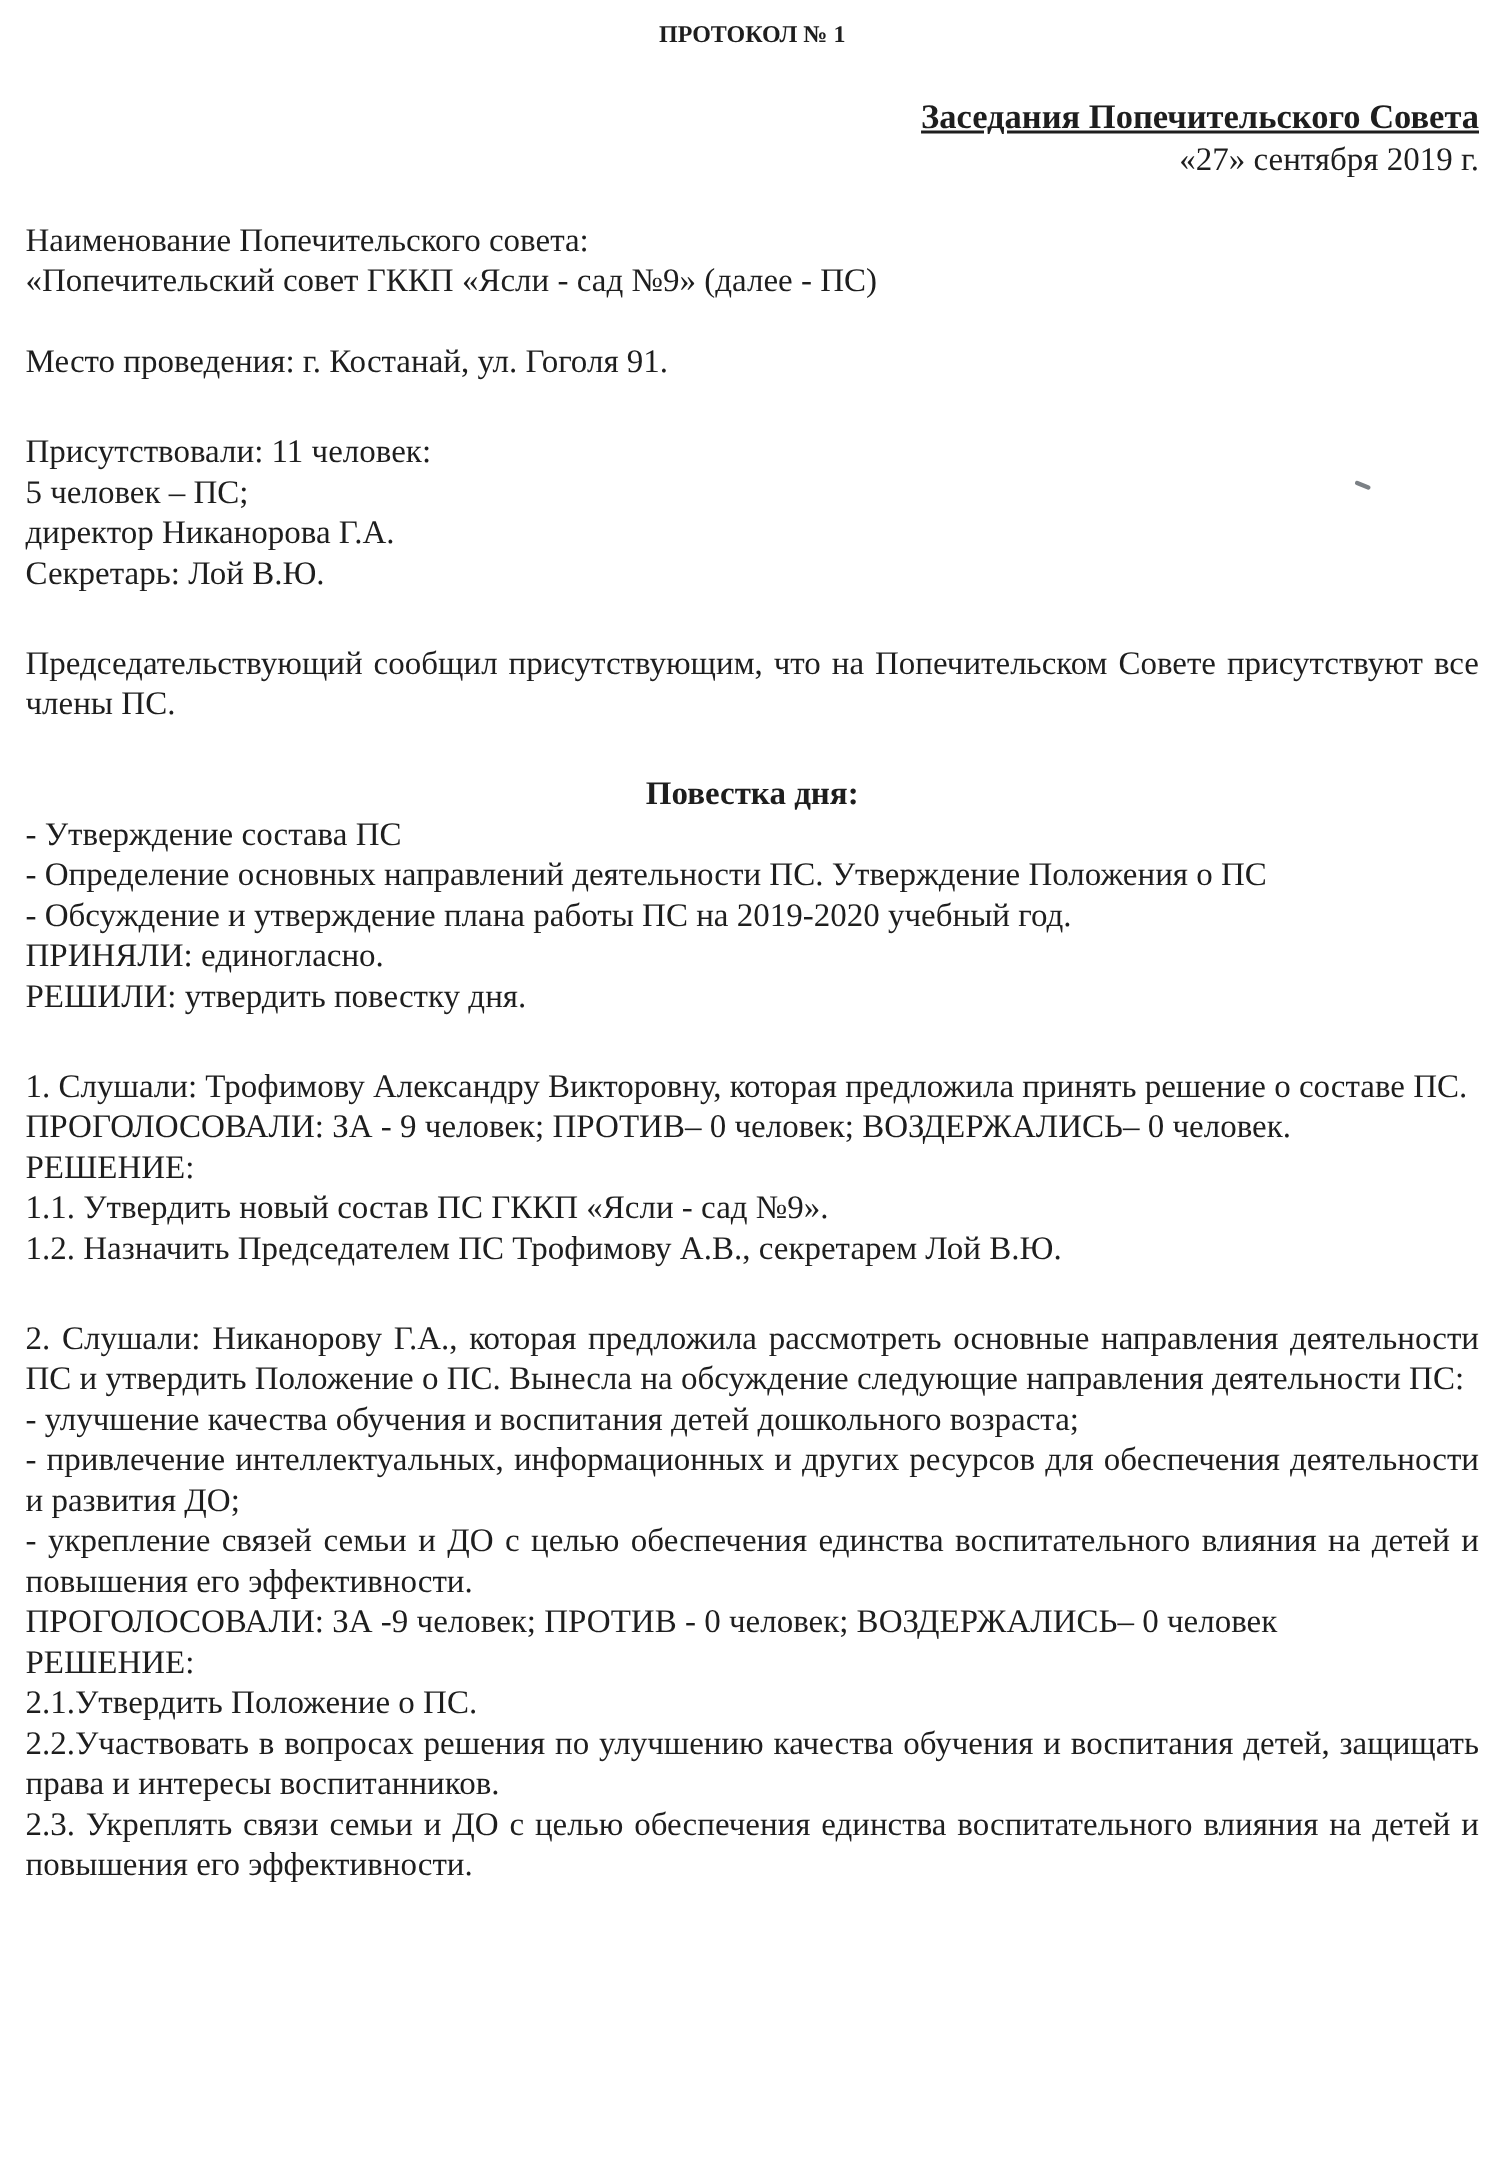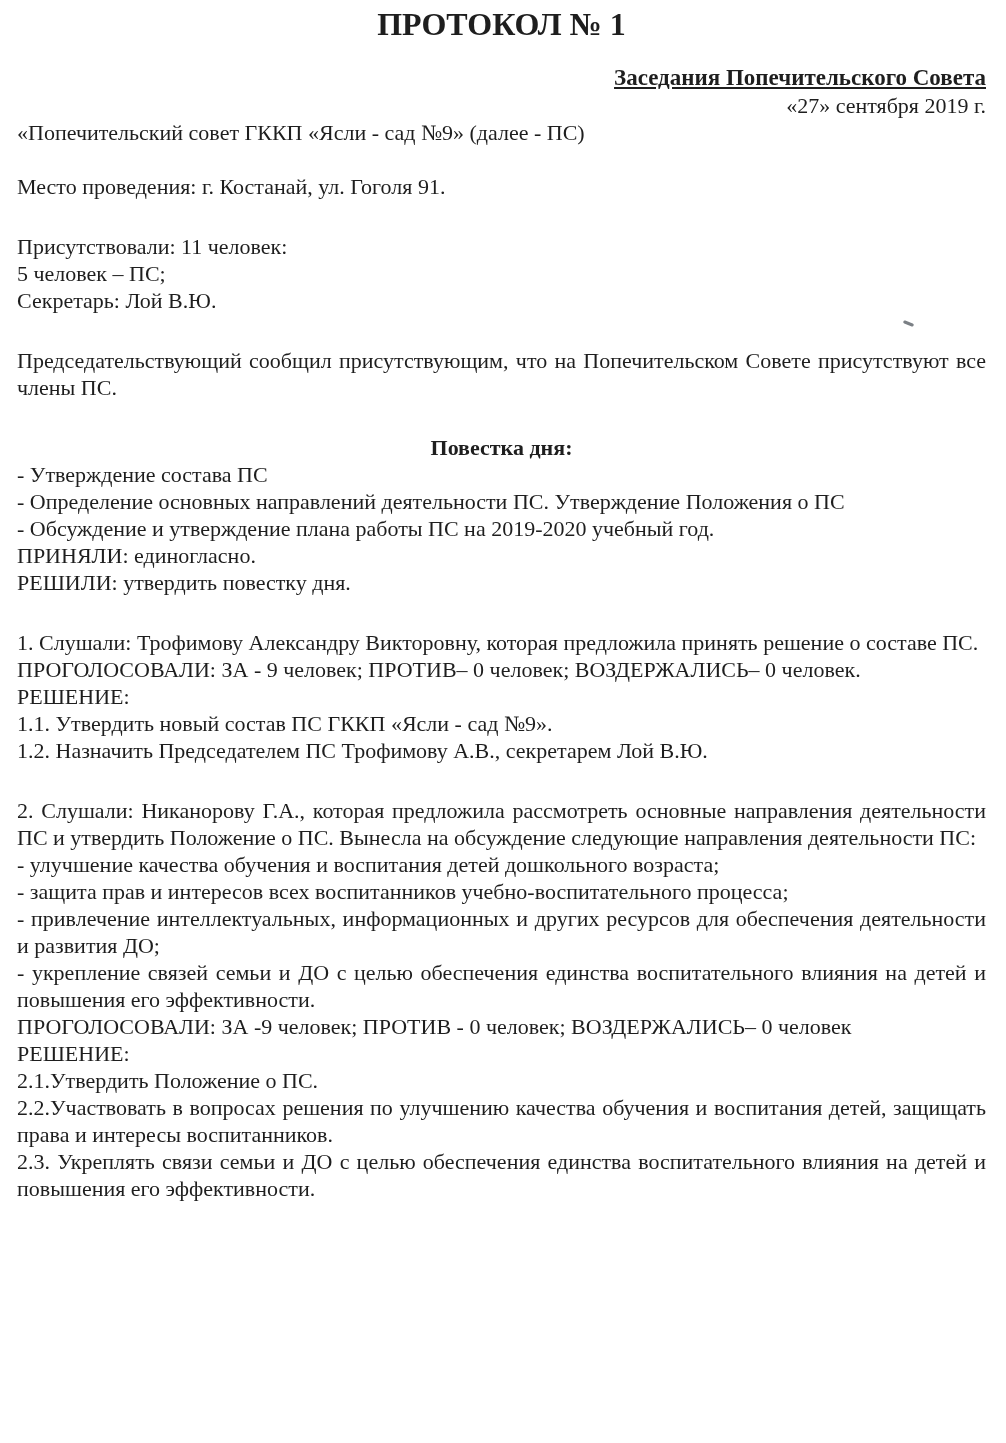--- a/index.html
+++ b/index.html
@@ -25,21 +25,21 @@
     height: 1443px;
   }
   p, h1, h2 {
     margin: 0;
     padding: 0;
     font-size: 22px;
     font-weight: normal;
     line-height: 27px;
   }
   h1.doc-title {
-    font-size: 32px;
+    font-size: 16px;
     font-weight: bold;
     text-align: center;
     line-height: 28px;
     margin-top: 2px;
   }
   h2.doc-subtitle {
     font-size: 23px;
     font-weight: bold;
     text-align: right;
     line-height: 28px;
@@ -67,47 +67,48 @@
 <body>
 
 <div class="page">
 
   <h1 class="doc-title">ПРОТОКОЛ № 1</h1>
 
   <h2 class="doc-subtitle">Заседания Попечительского Совета</h2>
 
   <p class="right">«27» сентября 2019 г.</p>
 
+  <p class="sp">Наименование Попечительского совета:</p>
   <p>«Попечительский совет ГККП «Ясли - сад №9» (далее  - ПС)</p>
 
   <p class="sp">Место проведения: г. Костанай, ул. Гоголя 91.</p>
 
   <p class="sp-lg">Присутствовали: 11 человек:</p>
   <p>5 человек – ПС;</p>
+  <p>директор Никанорова Г.А.</p>
 
   <p>Секретарь: Лой В.Ю.</p>
 
   <p class="sp-lg just">Председательствующий сообщил присутствующим, что на Попечительском Совете присутствуют все члены ПС.</p>
 
   <p class="sp-lg bold">Повестка дня:</p>
   <p>- Утверждение состава ПС</p>
   <p>- Определение основных направлений деятельности ПС. Утверждение Положения о ПС</p>
   <p>- Обсуждение и утверждение плана работы ПС на 2019-2020 учебный год.</p>
   <p>ПРИНЯЛИ: единогласно.</p>
   <p>РЕШИЛИ: утвердить повестку дня.</p>
 
   <p class="sp-lg just">1. Слушали: Трофимову Александру Викторовну, которая предложила принять решение о составе ПС.</p>
   <p>ПРОГОЛОСОВАЛИ: ЗА - 9 человек; ПРОТИВ– 0 человек; ВОЗДЕРЖАЛИСЬ– 0 человек.</p>
   <p>РЕШЕНИЕ:</p>
   <p>1.1. Утвердить новый состав ПС ГККП «Ясли - сад №9».</p>
   <p>1.2. Назначить Председателем ПС Трофимову А.В., секретарем Лой В.Ю.</p>
 
   <p class="sp-lg just">2. Слушали: Никанорову Г.А., которая предложила рассмотреть основные направления деятельности ПС и утвердить Положение  о ПС. Вынесла на обсуждение следующие направления деятельности ПС:</p>
   <p>-  улучшение качества обучения и воспитания детей дошкольного возраста;</p>
-  <p>-  защита прав и интересов всех воспитанников учебно-воспитательного   процесса;</p>
   <p class="just">-  привлечение интеллектуальных, информационных и других ресурсов для обеспечения деятельности и развития ДО;</p>
   <p class="just"> - укрепление связей семьи и ДО с целью обеспечения единства воспитательного влияния на детей и повышения его эффективности.</p>
   <p>ПРОГОЛОСОВАЛИ: ЗА -9  человек; ПРОТИВ - 0 человек; ВОЗДЕРЖАЛИСЬ– 0 человек</p>
   <p>РЕШЕНИЕ:</p>
   <p>2.1.Утвердить Положение о  ПС.</p>
   <p class="just">2.2.Участвовать в вопросах решения по улучшению качества обучения и воспитания детей, защищать права и интересы воспитанников.</p>
   <p class="just">2.3. Укреплять связи семьи  и  ДО  с целью обеспечения единства воспитательного влияния на детей и повышения его эффективности.</p>
 
   <div class="speck"></div>
 </div>

